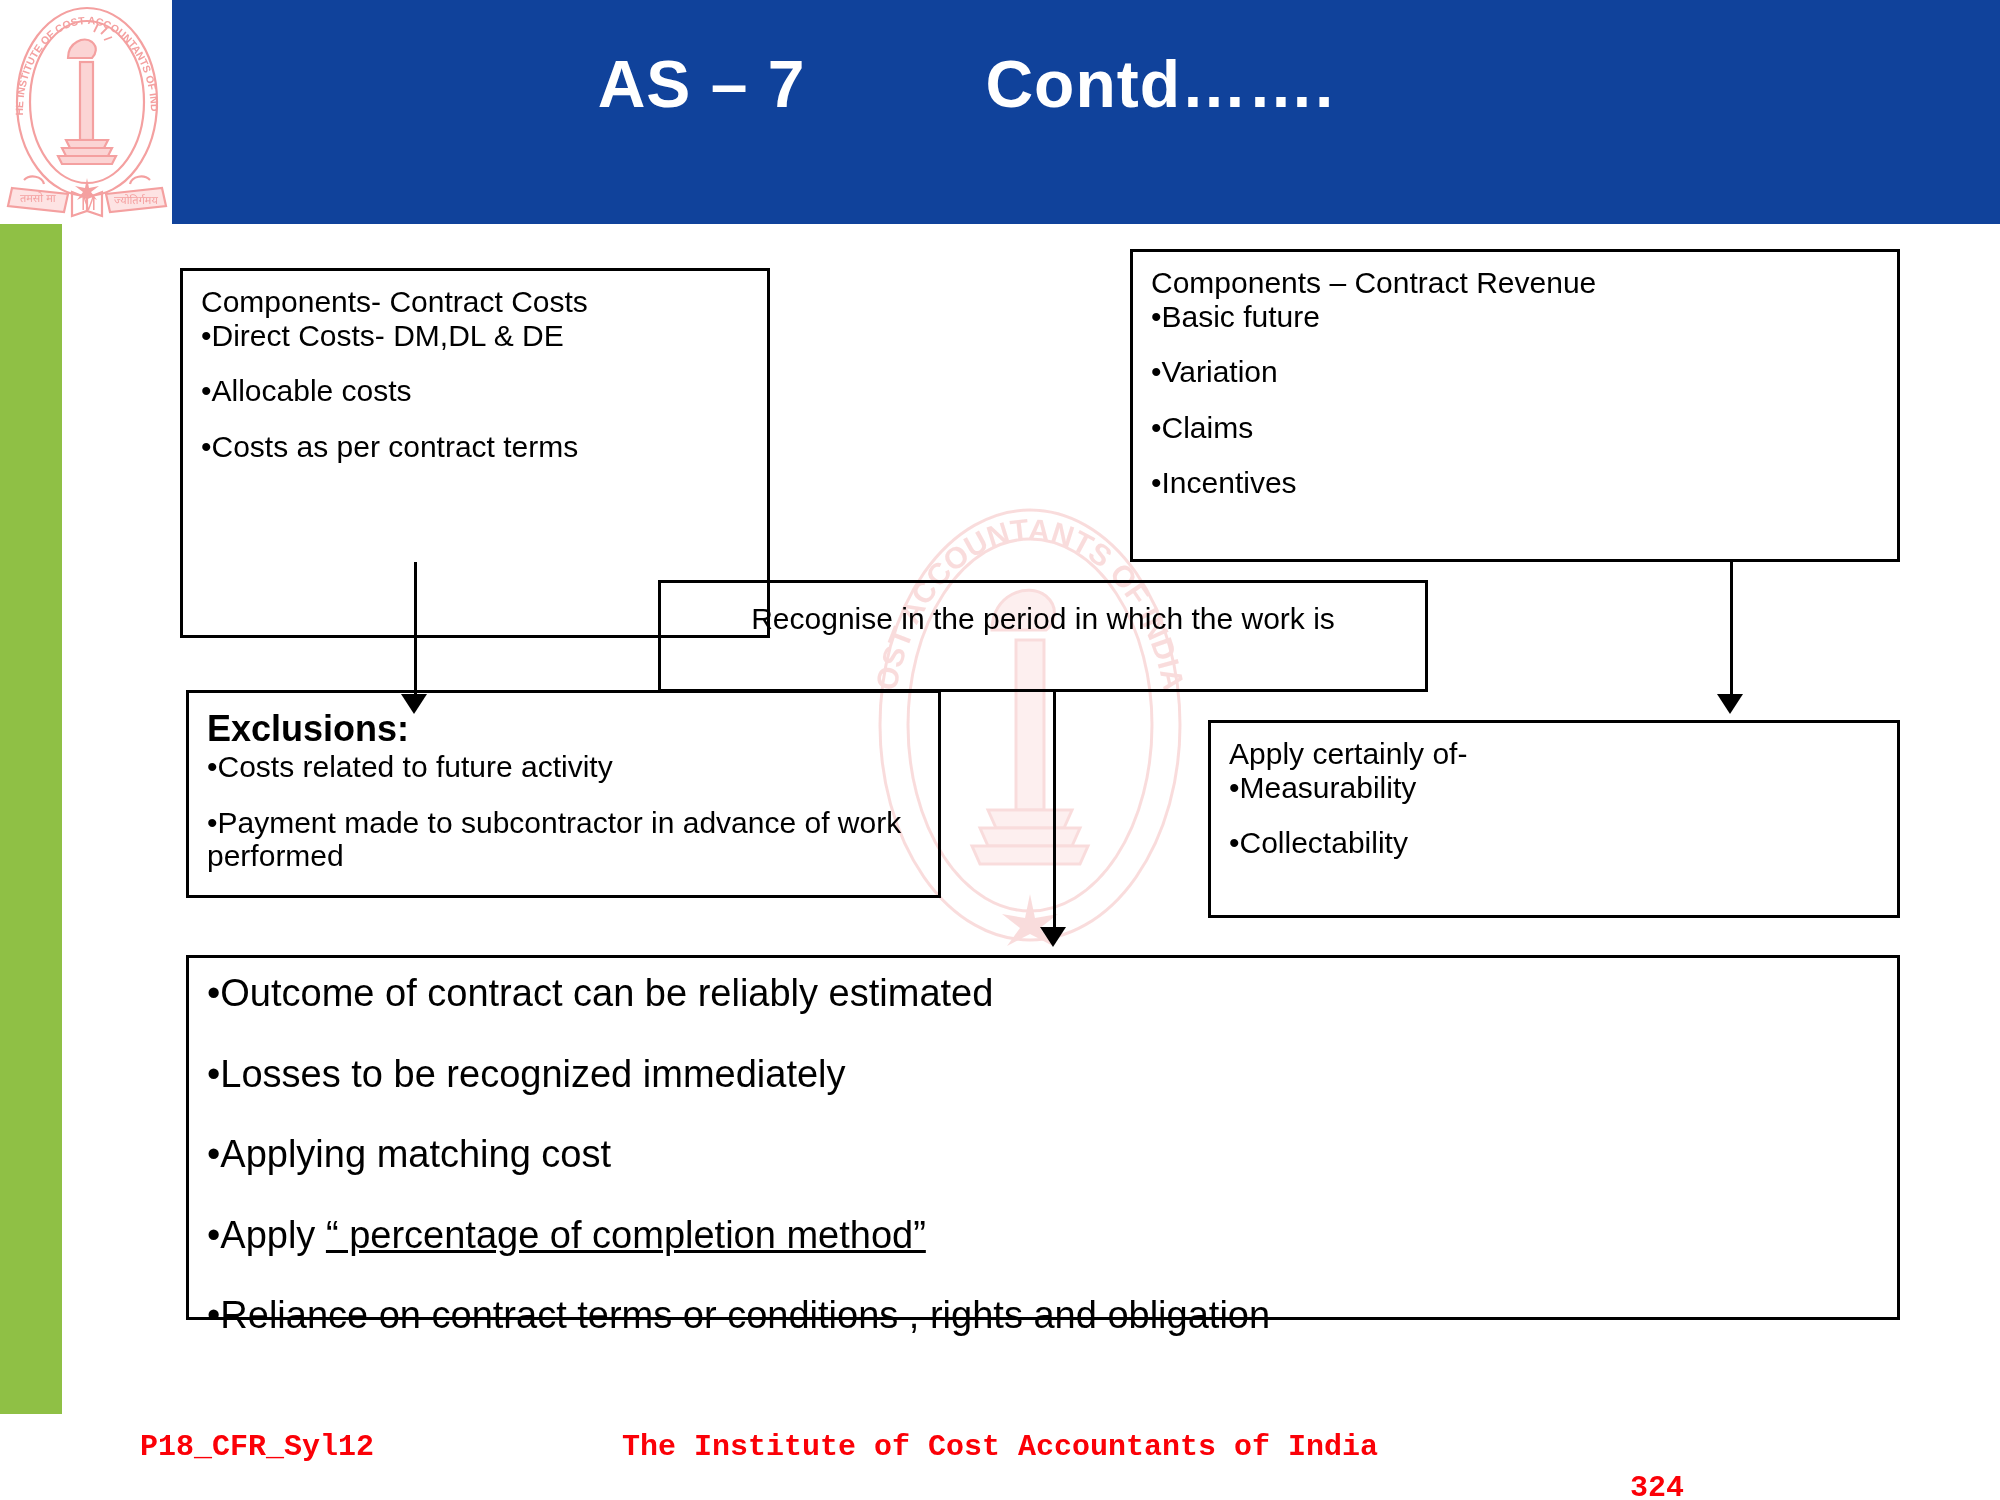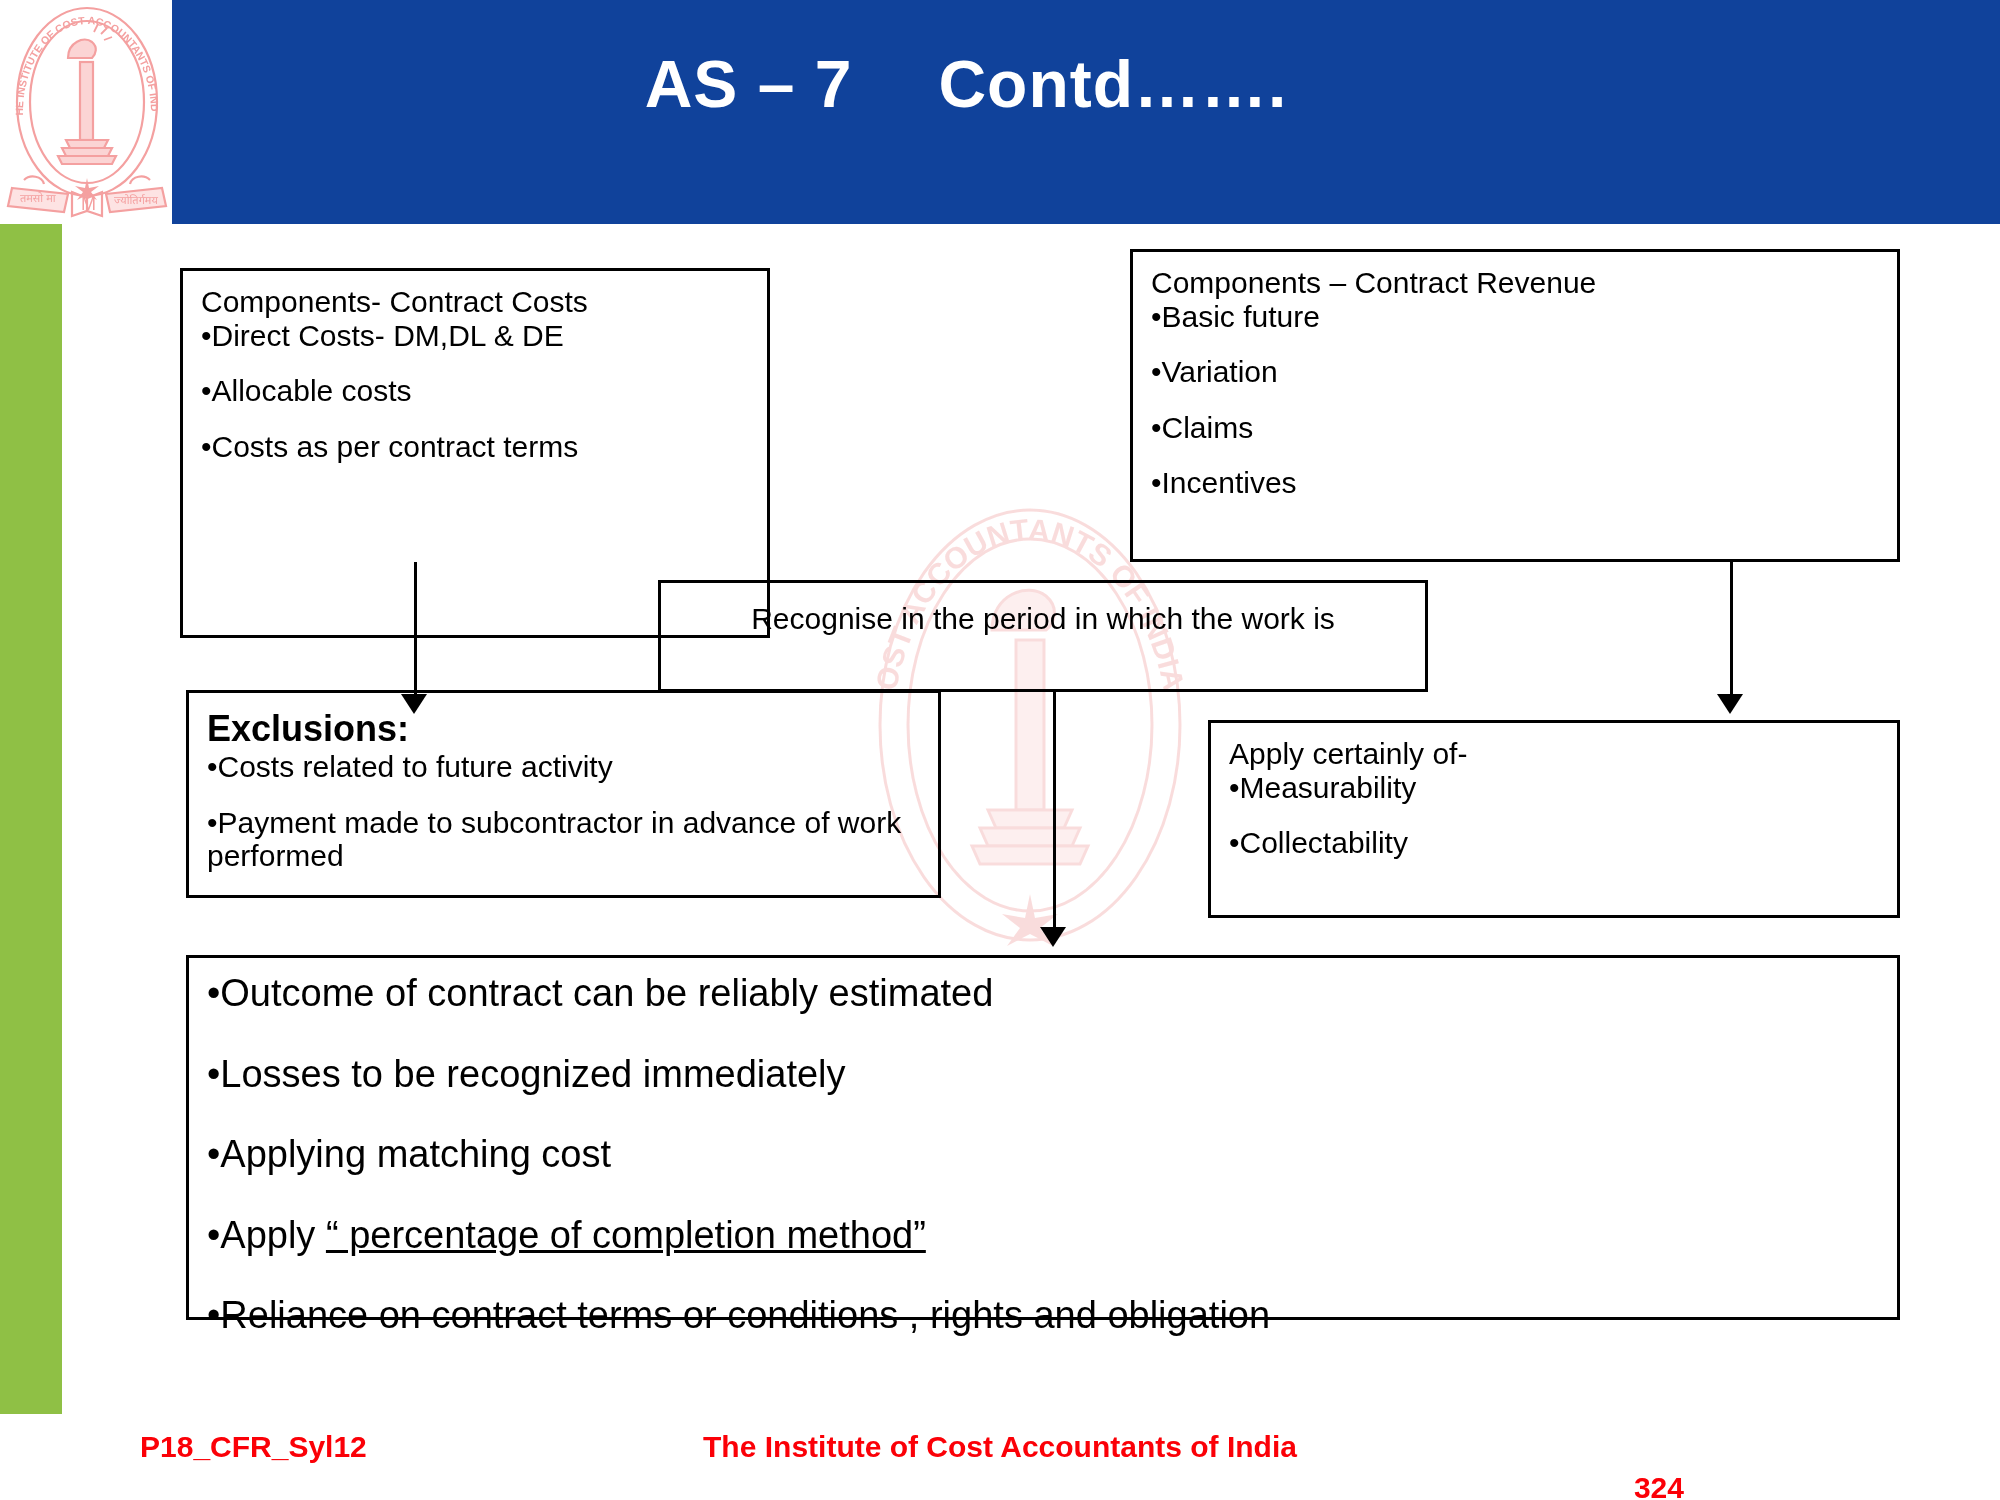--- a/index.html
+++ b/index.html
@@ -33,20 +33,21 @@
     display: flex;
     align-items: center;
     justify-content: center;
     color: #ffffff;
     font-size: 66px;
     font-weight: bold;
     letter-spacing: 1px;
     white-space: pre;
     padding-right: 240px;
     box-sizing: border-box;
+    gap: 47px;
   }
   #title-as { }
   #title-contd { }
   .title-gap { display:inline-block; width: 86px; }
 
   
   #logo-area {
     position: absolute;
     left: 0;
     top: 0;
@@ -133,20 +134,21 @@
     border-top: 20px solid #000;
   }
 
   
   #footer {
     position: absolute;
     left: 0;
     top: 1414px;
     width: 1724px;
     height: 86px;
+    font-family: Liberation Mono, monospace;
   }
   .footer-text {
     position: absolute;
     color: #fb0007;
     font-size: 30px;
     font-weight: bold;
     white-space: nowrap;
   }
   #footer-code   { left: 140px; top: 16px; }
   #footer-center { left: 0; top: 16px; width: 2000px; text-align: center; }

